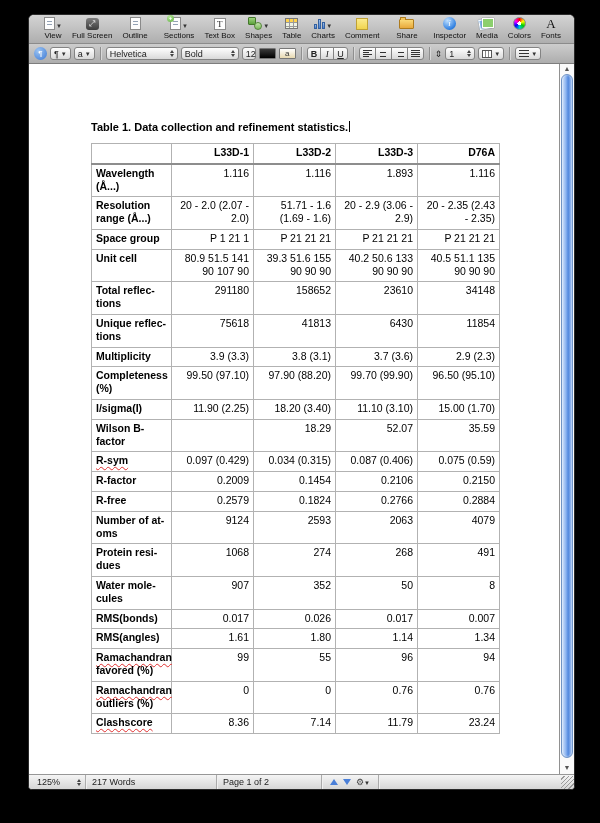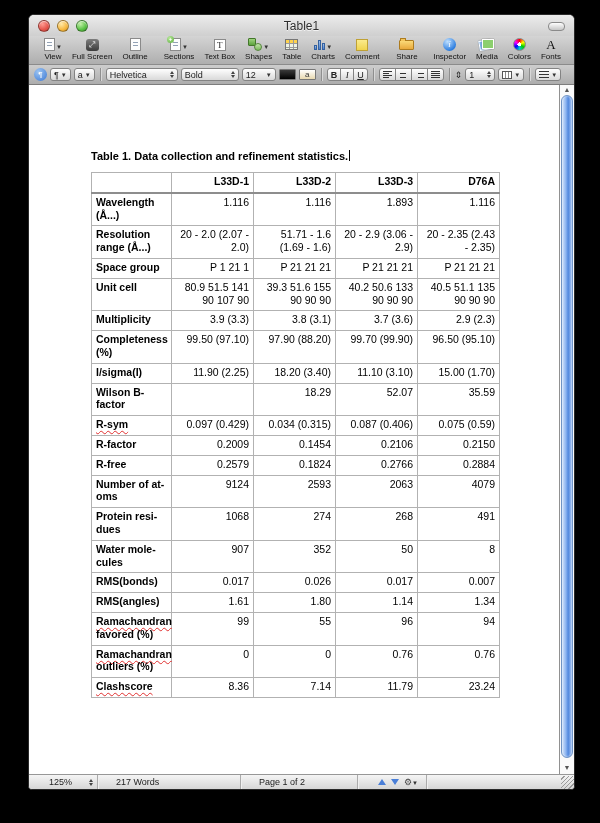--- a/index.html
+++ b/index.html
@@ -69,65 +69,56 @@
   .albars s{display:block;height:1px;background:#333;}
   .al-l s:nth-child(2n){width:6px;}
   .al-c s{margin:0 auto;}.al-c s:nth-child(2n){width:6px;}
   .al-r s{margin-left:auto;}.al-r s:nth-child(2n){width:6px;}
   .al-j s{width:9px;}
   .ic-cols{width:10px;height:8px;border:1px solid #555;box-sizing:border-box;background:repeating-linear-gradient(to right,#fff 0 2px,#888 2px 3px);}
   .ic-list{width:10px;height:8px;background:repeating-linear-gradient(to bottom,#333 0 1px,transparent 1px 3px);}
   .ic-lsp{font-size:9px;color:#222;}
   
   .main{flex:1;display:flex;min-height:0;background:#fff;}
-  .doc{flex:1;padding:57px 0 0 62px;position:relative;overflow:hidden;margin-top:8px;}
+  .doc{flex:1;padding:57px 0 0 62px;position:relative;overflow:hidden;}
   .doc-title{font-size:11px;font-weight:bold;color:#000;}
   .cursorbar{display:inline-block;width:1px;height:11px;background:#000;vertical-align:-1px;margin-left:1px;}
   table.dt{border-collapse:collapse;table-layout:fixed;width:408px;margin-top:10px;}
   table.dt col.c0{width:80px;}table.dt col.cv{width:82px;}
   .dt th,.dt td{border:1px solid #b2b2b2;padding:2px 4px 4px;font-size:10.5px;line-height:1.22;vertical-align:top;box-sizing:border-box;}
   .dt thead th{font-weight:bold;text-align:right;border-bottom:2px solid #8d8d8d;height:17px;}
   .dt tbody th{font-weight:bold;text-align:left;white-space:pre-line;}
   .dt tbody td{text-align:right;font-weight:normal;color:#000;}
   .sq{text-decoration:underline;text-decoration-style:wavy;text-decoration-color:#e03030;text-decoration-thickness:1px;text-underline-offset:2px;}
   
   .scrollbar{width:15px;flex:none;position:relative;background:#fafafa;border-left:1px solid #919191;box-sizing:border-box;}
   .sb-arrow{position:absolute;left:0;right:0;text-align:center;font-size:7px;color:#555;line-height:10px;}
   .sb-up{top:0;}
   .sb-dn{bottom:1px;}
   .sb-thumb{position:absolute;left:1px;right:1px;top:10px;bottom:16px;border-radius:7px;border:1px solid #6f93c4;
     background:linear-gradient(to right,#d6e6fb,#8fb6f1 38%,#5188de 62%,#a6c4f3);box-shadow:inset 0 0 2px rgba(255,255,255,.8);}
   
   .statusbar{height:14px;flex:none;background:linear-gradient(#f5f5f5,#d6d6d6);border-top:1px solid #979797;
     display:flex;align-items:center;font-size:9px;color:#222;position:relative;}
-  .sseg{height:100%;display:flex;align-items:center;padding:0 6px;border-right:1px solid #ababab;box-shadow:1px 0 0 #f0f0f0;margin-left:12px;}
+  .sseg{height:100%;display:flex;align-items:center;padding:0 6px;border-right:1px solid #ababab;box-shadow:1px 0 0 #f0f0f0;}
   .sseg.zoom{width:44px;justify-content:space-between;padding:0 4px 0 8px;}
   .sseg.words{width:118px;}
   .sseg.page{width:92px;text-align:center;}
   .sseg.nav{border-right:1px solid #ababab;gap:5px;padding:0 8px;}
   .ntri-u{width:0;height:0;border-left:4px solid transparent;border-right:4px solid transparent;border-bottom:6px solid #4a7fd8;}
   .ntri-d{width:0;height:0;border-left:4px solid transparent;border-right:4px solid transparent;border-top:6px solid #4a7fd8;}
   .gear{font-size:9px;color:#444;}
   .grip{position:absolute;right:0;bottom:0;width:13px;height:13px;
     background:repeating-linear-gradient(135deg,transparent 0 2px,#9a9a9a 2px 3px);}
 </style>
 </head>
 <body>
 
 <div class="window">
 
-  <div class="titlebar">
-    <div class="lights">
-      <div class="light red"></div>
-      <div class="light yellow"></div>
-      <div class="light green"></div>
-    </div>
-    <div class="wtitle">Table1</div>
-    <div class="lozenge"></div>
-  </div>
 
   <div class="toolbar">
     <div class="tool">
       <span class="ic">
           <span class="pg">
             <i></i>
           </span>
           <span class="caret">▼</span>
         </span>
       <span class="lbl">View</span>
@@ -251,21 +242,21 @@
           <span class="td"></span>
         </span>
       </span>
     <span class="fbtn pop" style="width:58px">
         <span>Bold</span>
         <span class="updn">
           <span class="tu"></span>
           <span class="td"></span>
         </span>
       </span>
-    <span class="fbtn pop" style="width:34px">
+    <span class="fbtn pop" style="width:14px">
         <span>12</span>
         <span class="caret">▼</span>
       </span>
     <span class="well black"></span>
     <span class="well hl">a</span>
     <span class="fsep"></span>
     <span class="seg">
       <span class="fbtn" style="font-weight:bold">B</span>
       <span class="fbtn" style="font-style:italic;font-family:'Liberation Serif',serif">I</span>
       <span class="fbtn" style="text-decoration:underline">U</span>
@@ -373,21 +364,37 @@
   </tr>
 
   <tr>
     <th>Unit cell</th>
     <td>80.9 51.5 141 90 107 90</td>
     <td>39.3 51.6 155 90 90 90</td>
     <td>40.2 50.6 133 90 90 90</td>
     <td>40.5 51.1 135 90 90 90</td>
   </tr>
 
-
+  <tr>
+    <th>Total reflec-
+tions</th>
+    <td>291180</td>
+    <td>158652</td>
+    <td>23610</td>
+    <td>34148</td>
+  </tr>
+
+  <tr>
+    <th>Unique reflec-
+tions</th>
+    <td>75618</td>
+    <td>41813</td>
+    <td>6430</td>
+    <td>11854</td>
+  </tr>
 
   <tr>
     <th>Multiplicity</th>
     <td>3.9 (3.3)</td>
     <td>3.8 (3.1)</td>
     <td>3.7 (3.6)</td>
     <td>2.9 (2.3)</td>
   </tr>
 
   <tr>

